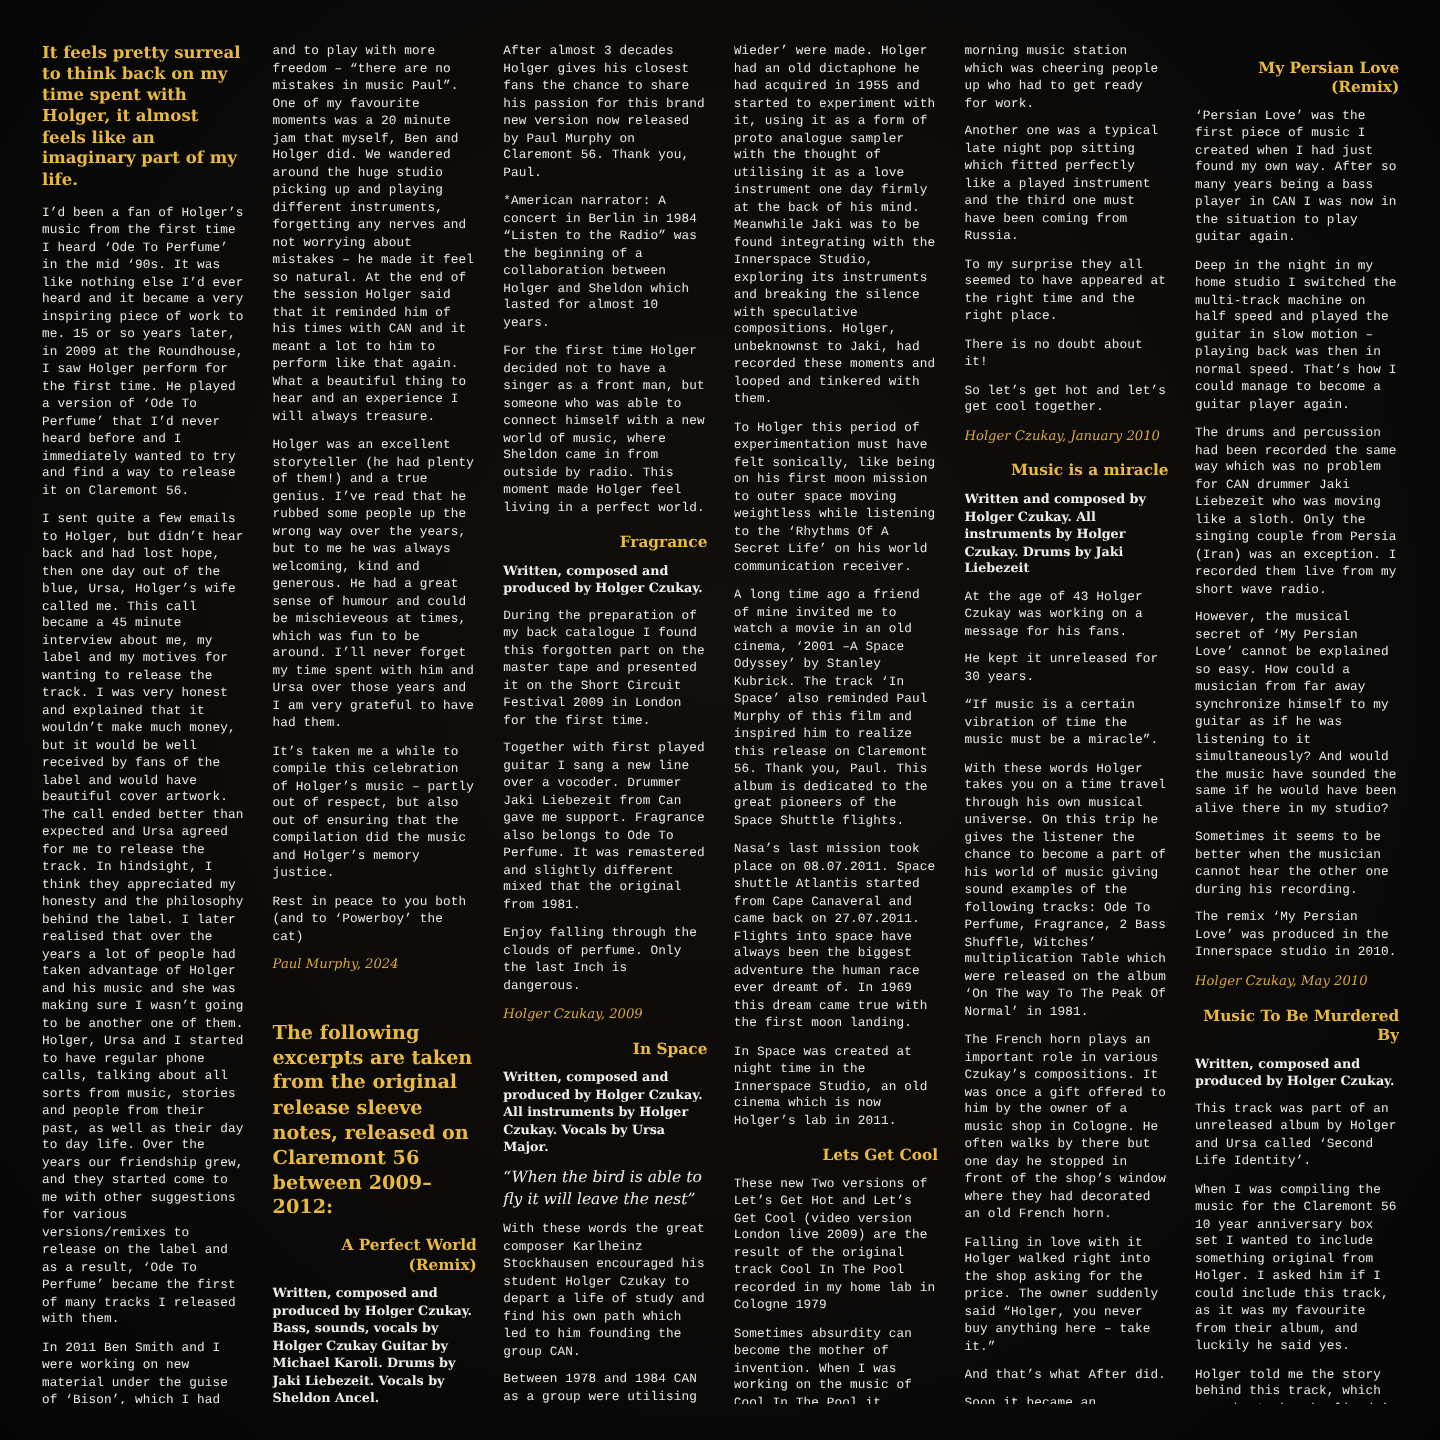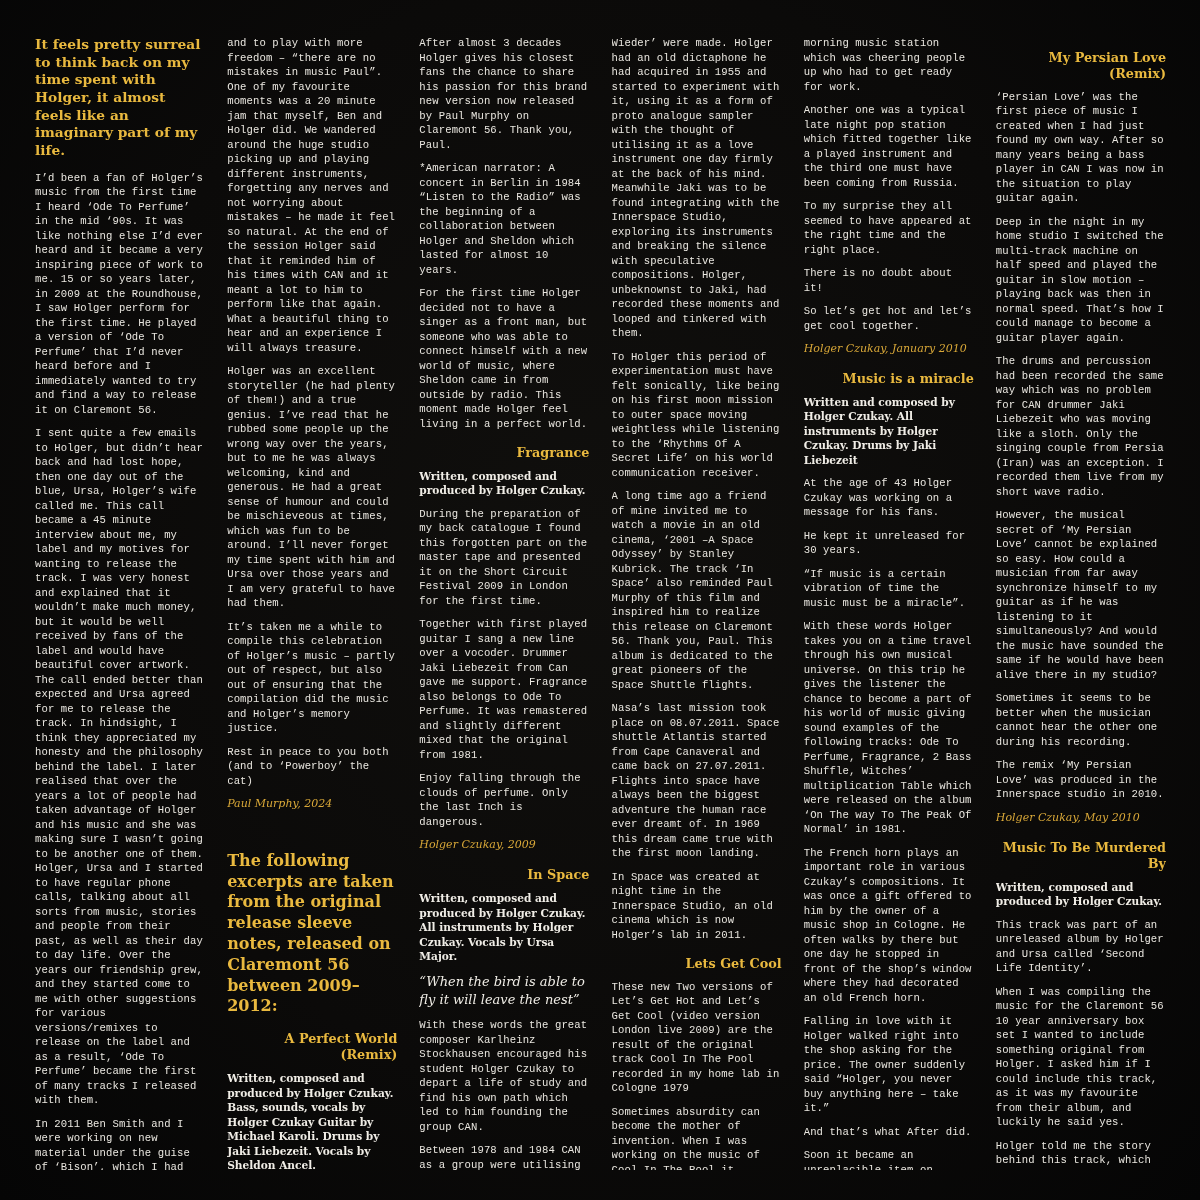--- a/index.html
+++ b/index.html
@@ -121,21 +121,21 @@
         <p class="para">A long time ago a friend of mine invited me to watch a movie in an old cinema, ‘2001 –A Space Odyssey’ by Stanley Kubrick. The track ‘In Space’ also reminded Paul Murphy of this film and inspired him to realize this release on Claremont 56. Thank you, Paul. This album is dedicated to the great pioneers of the Space Shuttle flights.</p>
         <p class="para">Nasa’s last mission took place on 08.07.2011. Space shuttle Atlantis started from Cape Canaveral and came back on 27.07.2011. Flights into space have always been the biggest adventure the human race ever dreamt of. In 1969 this dream came true with the first moon landing.</p>
         <p class="para">In Space was created at night time in the Innerspace Studio, an old cinema which is now Holger’s lab in 2011.</p>
         <p class="section-heading">Lets Get Cool</p>
         <p class="para">These new Two versions of Let’s Get Hot and Let’s Get Cool (video version London live 2009) are the result of the original track Cool In The Pool recorded in my home lab in Cologne 1979</p>
         <p class="para">Sometimes absurdity can become the mother of invention. When I was working on the music of Cool In The Pool it finally became necessary to also search for a lyric.</p>
         <p class="para">While I was sitting down on a sofa in my studio I was opening the middle pages of a photo magazine where a huge headline met my eyes saying This Nonsense Has Method. The became my first line of Cool In The Pool which I put in the middle of the song.</p>
       </div>
       <div class="col">
         <p class="para">morning music station which was cheering people up who had to get ready for work.</p>
-        <p class="para">Another one was a typical late night pop station which fitted together like a played instrument and the third one must have been coming from Russia.</p>
+        <p class="para">Another one was a typical late night pop sitting which fitted perfectly like a played instrument and the third one must have been coming from Russia.</p>
         <p class="para">To my surprise they all seemed to have appeared at the right time and the right place.</p>
         <p class="para">There is no doubt about it!</p>
         <p class="para">So let’s get hot and let’s get cool together.</p>
         <p class="signature">Holger Czukay, January 2010</p>
         <p class="section-heading">Music is a miracle</p>
         <p class="credits">Written and composed by Holger Czukay. All instruments by Holger Czukay. Drums by Jaki Liebezeit</p>
         <p class="para">At the age of 43 Holger Czukay was working on a message for his fans.</p>
         <p class="para">He kept it unreleased for 30 years.</p>
         <p class="para">“If music is a certain vibration of time the music must be a miracle”.</p>
         <p class="para">With these words Holger takes you on a time travel through his own musical universe. On this trip he gives the listener the chance to become a part of his world of music giving sound examples of the following tracks: Ode To Perfume, Fragrance, 2 Bass Shuffle, Witches’ multiplication Table which were released on the album ‘On The way To The Peak Of Normal’ in 1981.</p>

